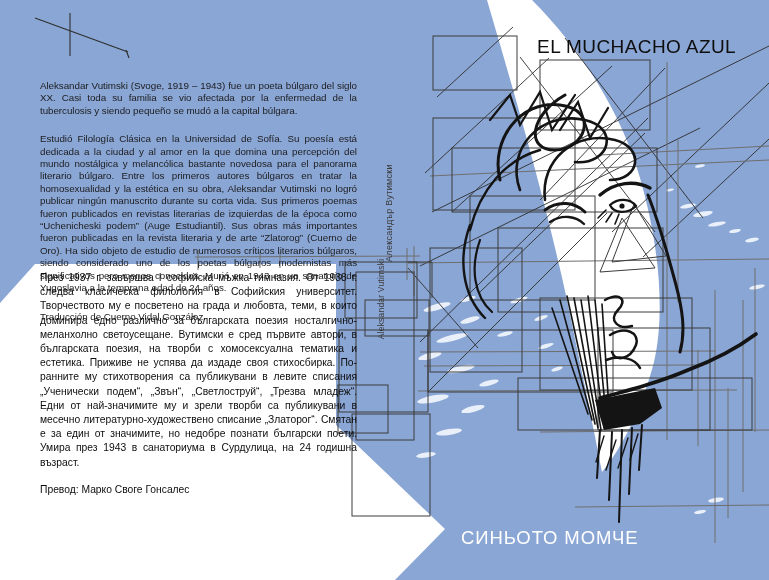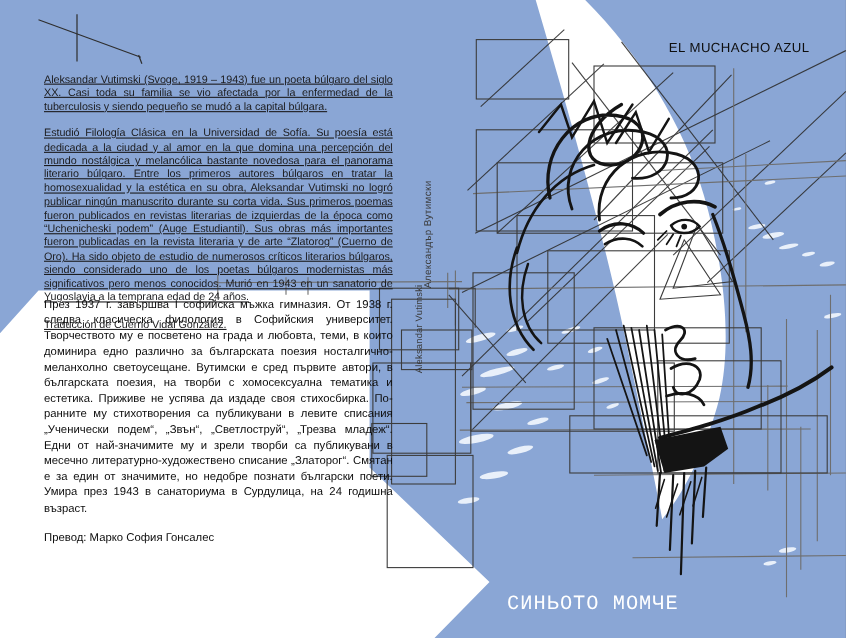--- a/index.html
+++ b/index.html
@@ -8,34 +8,34 @@
     background:#8aa6d5;
     font-family:"Liberation Sans", sans-serif;
   }
   svg.art{position:absolute;left:0;top:0;z-index:1;}
   .txt{position:absolute;z-index:5;}
   .spanish-block{
     left:40px;top:64px;width:317px;
     font-size:9.8px;line-height:12.4px;letter-spacing:-0.05px;
     color:#1c1c1e;text-align:justify;
   }
-  .spanish-block p{margin:3px 0 12px 0;text-decoration:underline;}
+  .spanish-block p{margin:16px 0 12px 0;}
   .bulgarian-block{
     left:40px;top:271px;width:317px;
     font-size:10.3px;line-height:14.2px;
     color:#0d0d0d;text-align:justify;
   }
   .bulgarian-block p{margin:0 0 13px 0;}
   .front-title{
     top:36px;right:33px;text-align:right;
-    font-size:12px;letter-spacing:0.4px;color:#0e0e0e;white-space:nowrap;
+    font-size:19px;letter-spacing:0.4px;color:#0e0e0e;white-space:nowrap;
   }
   .front-subtitle{
-    left:461px;top:539px;
-    font-size:18.5px;letter-spacing:0.9px;color:#ffffff;white-space:nowrap;font-family:Liberation Mono, monospace;
+    left:461px;top:527px;
+    font-size:18.5px;letter-spacing:0.9px;color:#ffffff;white-space:nowrap;
   }
   .spine-text{
     white-space:nowrap;color:#3a3a3a;z-index:6;
   }
   .spine-cyr{
     left:389px;top:213px;font-size:9px;letter-spacing:0.3px;
     transform:translate(-50%,-50%) rotate(-90deg);
   }
   .spine-lat{
     left:381px;top:299px;font-size:8.5px;letter-spacing:0.2px;
@@ -216,21 +216,21 @@
   </svg>
 
   <div class="txt spanish-block">
     <p>Aleksandar Vutimski (Svoge, 1919 – 1943) fue un poeta búlgaro del siglo XX. Casi toda su familia se vio afectada por la enfermedad de la tuberculosis y siendo pequeño se mudó a la capital búlgara.</p>
     <p>Estudió Filología Clásica en la Universidad de Sofía. Su poesía está dedicada a la ciudad y al amor en la que domina una percepción del mundo nostálgica y melancólica bastante novedosa para el panorama literario búlgaro. Entre los primeros autores búlgaros en tratar la homosexualidad y la estética en su obra, Aleksandar Vutimski no logró publicar ningún manuscrito durante su corta vida. Sus primeros poemas fueron publicados en revistas literarias de izquierdas de la época como “Uchenicheski podem” (Auge Estudiantil). Sus obras más importantes fueron publicadas en la revista literaria y de arte “Zlatorog” (Cuerno de Oro). Ha sido objeto de estudio de numerosos críticos literarios búlgaros, siendo considerado uno de los poetas búlgaros modernistas más significativos pero menos conocidos. Murió en 1943 en un sanatorio de Yugoslavia a la temprana edad de 24 años.</p>
     <p>Traducción de Cuerno Vidal González.</p>
   </div>
 
   <div class="txt bulgarian-block">
     <p>През 1937 г. завършва I софийска мъжка гимназия. От 1938 г. следва класическа филология в Софийския университет. Творчеството му е посветено на града и любовта, теми, в които доминира едно различно за българската поезия носталгично-меланхолно светоусещане. Вутимски е сред първите автори, в българската поезия, на творби с хомосексуална тематика и естетика. Приживе не успява да издаде своя стихосбирка. По-ранните му стихотворения са публикувани в левите списания „Ученически подем“, „Звън“, „Светлоструй“, „Трезва младеж“. Едни от най-значимите му и зрели творби са публикувани в месечно литературно-художествено списание „Златорог“. Смятан е за един от значимите, но недобре познати български поети. Умира през 1943 в санаториума в Сурдулица, на 24 годишна възраст.</p>
-    <p>Превод: Марко София Гонсалес</p>
+    <p>Превод: Марко Своге Гонсалес</p>
   </div>
 
   <div class="txt spine-text spine-cyr">Александър Вутимски</div>
   <div class="txt spine-text spine-lat">Aleksandar Vutimski</div>
 
   <div class="txt front-title">EL MUCHACHO AZUL</div>
   <div class="txt front-subtitle">СИНЬОТО МОМЧЕ</div>
 
 </div>
 

